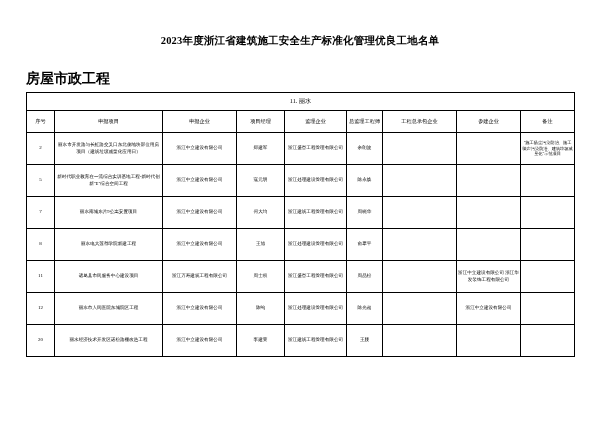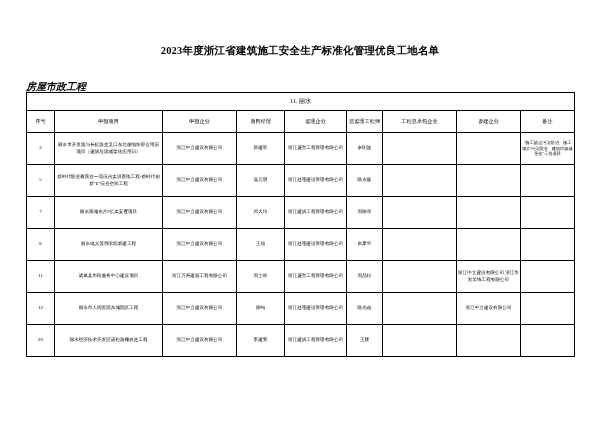--- a/index.html
+++ b/index.html
@@ -21,31 +21,30 @@
     box-sizing: border-box;
     padding: 0;
   }
   .doc-title {
     text-align: center;
     font-family: "Liberation Serif", serif;
     font-weight: bold;
     font-size: 10.5px;
     letter-spacing: 0.2px;
     margin: 0;
-    padding: 44px 0 0 0;
+    padding: 34px 0 0 0;
     color: #000;
   }
   .section-heading {
     font-family: "Liberation Serif", serif;
     font-weight: bold;
-    font-size: 10px;
+    font-size: 14px;
     margin: 0;
     padding: 22px 0 0 26px;
     color: #000;
-    font-style: italic;
   }
   .table-wrap {
     position: absolute;
     left: 26px;
     top: 92px;
     width: 548px;
   }
   table.grid {
     border-collapse: collapse;
     width: 548px;

